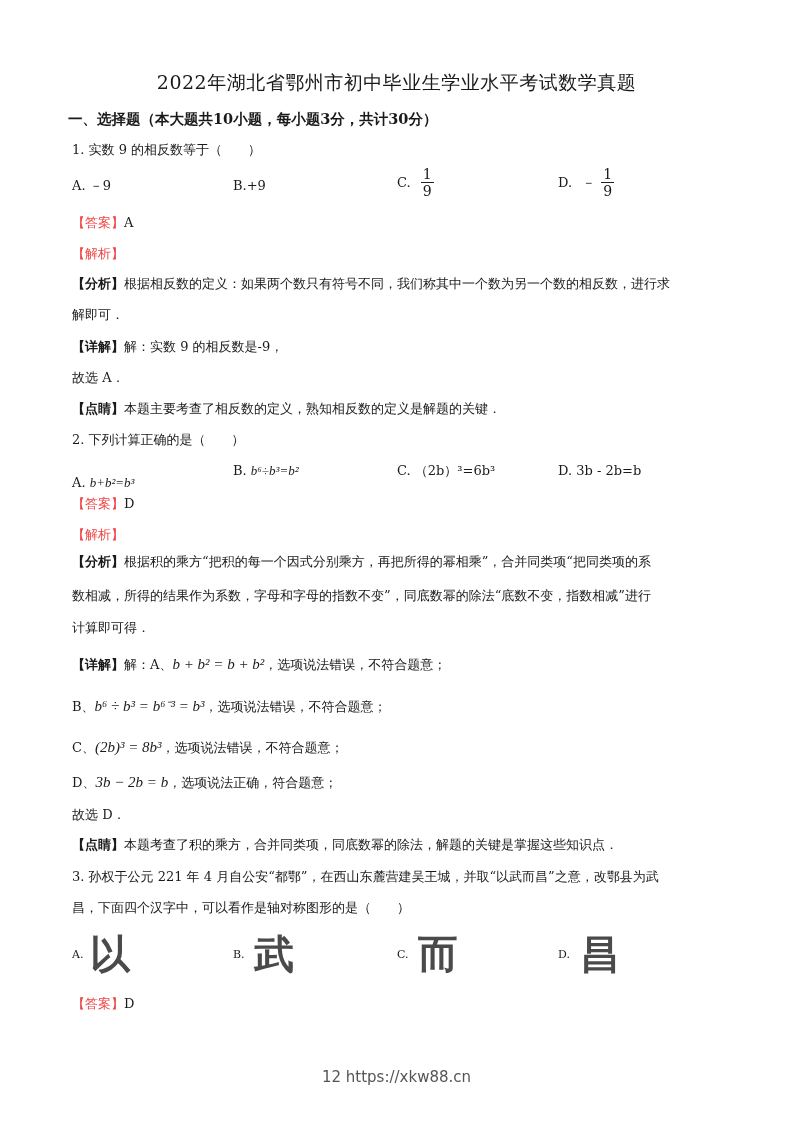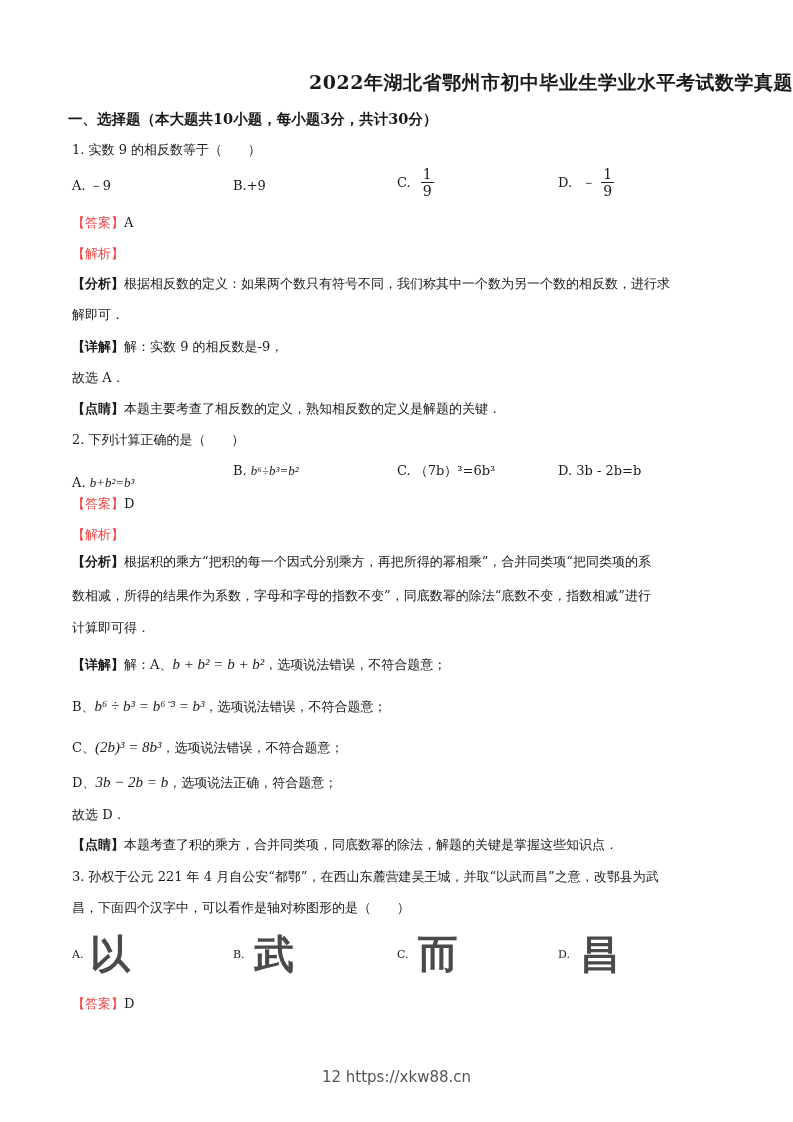--- a/index.html
+++ b/index.html
@@ -1,20 +1,20 @@
 <!DOCTYPE html>
 <html><head>
 <meta charset="utf-8">
 <style>
   html, body { margin: 0; padding: 0; background: #ffffff; }
   body { width: 793px; height: 1122px; position: relative; overflow: hidden;
          font-family: "DejaVu Serif", "Liberation Serif", serif; color: #1a1a1a; }
   .page { position: absolute; left: 0; top: 0; width: 793px; height: 1122px; }
-  .title { position: absolute; top: 70px; left: 0; width: 793px; text-align: right;
-           font-size: 19px; font-weight: bold; letter-spacing: 0.5px; }
+  .title { position: absolute; top: 70px; left: 0; width: 793px; text-align: center;
+           font-size: 19px; font-weight: normal; letter-spacing: 0.5px; }
   .line { position: absolute; left: 72px; font-size: 13px; line-height: 18px; white-space: nowrap; }
   .section { font-weight: bold; font-size: 14.5px; }
   .blue { color: #ef4444; }
   .bk { font-weight: bold; }
   .opt { position: absolute; font-size: 13px; line-height: 18px; white-space: nowrap; }
   .frac { display: inline-flex; flex-direction: column; align-items: center; vertical-align: middle;
           font-size: 14px; line-height: 16px; margin-left: 6px; }
   .frac .num { border-bottom: 1px solid #222; padding: 0 2px; }
   i { font-family: "Liberation Serif", serif; }
   .math { font-family: "Liberation Serif", serif; font-size: 15px; }
@@ -71,21 +71,21 @@
   </div>
 
   <div class="line" style="top:431px;">2. 下列计算正确的是（　　）</div>
   <div class="opt" style="top:462px; left:72px;margin-top:12px;">
     <span>A.</span> <i>b+b²=b³</i>
   </div>
   <div class="opt" style="top:462px; left:233px;">
     <span>B.</span> <i>b⁶÷b³=b²</i>
   </div>
   <div class="opt" style="top:462px; left:397px;">
-    <span>C.</span> <span>（7b）³=6b³</span>
+    <span>C.</span> <span>（2b）³=6b³</span>
   </div>
   <div class="opt" style="top:462px; left:558px;">
     <span>D.</span> <span>3b - 2b=b</span>
   </div>
   <div class="line" style="top:495px;">
     <span class="blue">【答案】</span><span>D</span>
   </div>
   <div class="line blue" style="top:526px;">【解析】</div>
   <div class="line" style="top:553px;">
     <span class="bk">【分析】</span><span>根据积的乘方“把积的每一个因式分别乘方，再把所得的幂相乘”，合并同类项“把同类项的系</span>

